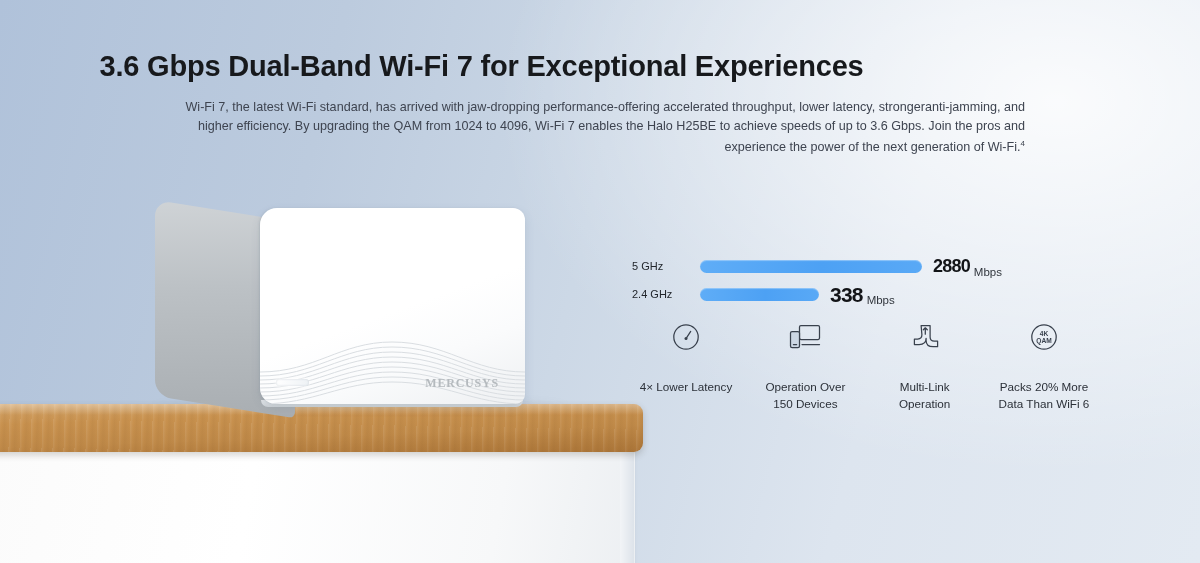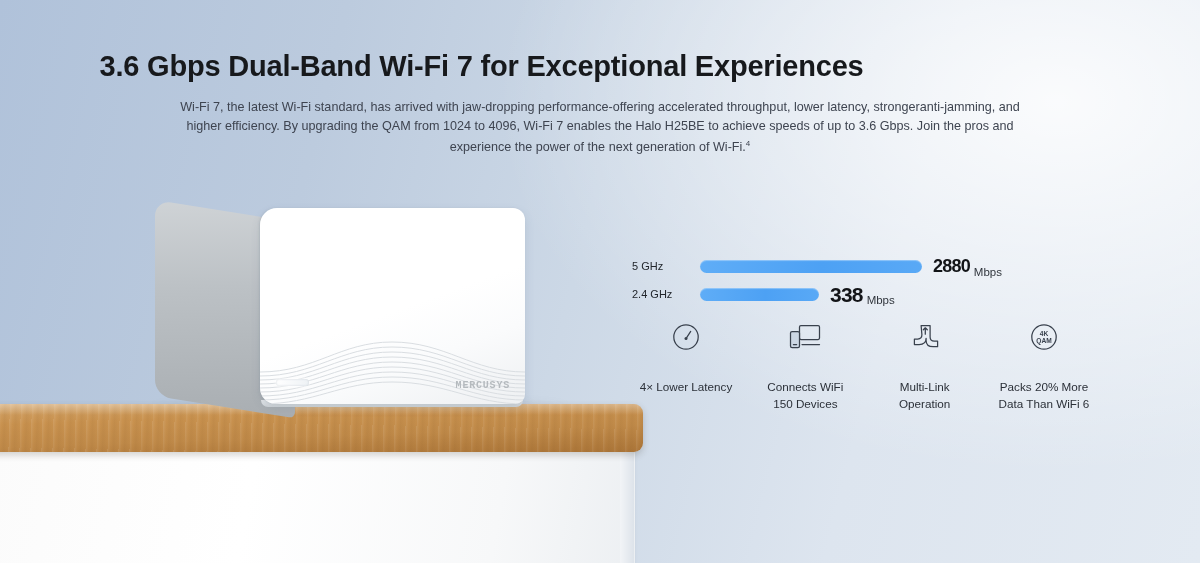--- a/index.html
+++ b/index.html
@@ -80,43 +80,43 @@
     overflow:hidden;
   }
   .router-waves { position:absolute; left:0; bottom:0; width:100%; height:72px; }
   .router-led {
     position:absolute; left:16px; bottom:18px;
     width:33px; height:7px; border-radius:4px;
     background:linear-gradient(90deg,#ffffff,#eef2f5);
     box-shadow:0 0 4px rgba(255,255,255,0.9), inset 0 0 2px rgba(170,180,190,0.5);
   }
   .router-brand {
-    position:absolute; right:15px; bottom:13px;
-    font-size:10px; font-weight:bold; letter-spacing:0.8px;
+    position:absolute; right:26px; bottom:13px;
+    font-size:12px; font-weight:bold; letter-spacing:0.8px;
     color:#b5babe;
-    font-family:Liberation Mono, monospace;
+    font-family:Liberation Serif, serif;
   }
   .router-base {
     position:absolute; left:106px; top:204px;
     width:262px; height:7px; border-radius:0 0 9px 9px;
     background:linear-gradient(180deg,#e6e9ec,#cfd4d8);
   }
 
   
   .headline {
     position:absolute; left:0; top:50px; width:963px;
     text-align:center;
     font-size:29px; font-weight:bold;
     letter-spacing:-0.2px;
     color:#17191c;
   }
   .subcopy {
     position:absolute; left:175px; top:98px;
     width:850px;
-    text-align:center;
+    text-align:right;
     font-size:12.6px;
     line-height:18.5px;
     color:#3e4450;
   }
   .subcopy sup { font-size:8px; vertical-align:super; }
 
   
   .speeds { position:absolute; left:632px; top:252px; width:420px; }
   .speed-row { display:flex; align-items:center; height:28px; }
   .speed-label {
@@ -230,21 +230,21 @@
     <div class="feature">
       <div class="feature-icon">
         <svg width="34" height="28" viewBox="0 0 34 28" fill="none" stroke="#39414d" stroke-width="1.25">
           <rect x="11.5" y="2.5" width="20" height="14" rx="1.4"></rect>
           <line x1="14" y1="21.5" x2="31.5" y2="21.5" stroke-linecap="round"></line>
           <rect x="2.5" y="8.5" width="9" height="16" rx="1.6" fill="#ccd7e4"></rect>
           <line x1="5.4" y1="21.6" x2="8.6" y2="21.6" stroke-linecap="round"></line>
         </svg>
       </div>
       <div class="feature-label">
-        <span>Connects WiFi</span><br>
+        <span>Operation Over</span><br>
         <span>150 Devices</span>
       </div>
     </div>
 
     <div class="feature">
       <div class="feature-icon">
         <svg width="30" height="30" viewBox="0 0 30 30" fill="none" stroke="#39414d" stroke-width="1.25" stroke-linejoin="round">
           <path d="M10.5 3.5 h9 v11.5 q0 4.2 4.2 4.2 h3.3 v5.5 h-4.5 q-7 0-7-6.2 v-2.2
                    q0 6.2-7 6.2 H3.8 v-5.5 h3.3 q4.2 0 4.2-4.2 z" transform="translate(0.6,0)"></path>
           <path d="M15.3 12.2 V5.8 M15.3 5.8 l-2 2 M15.3 5.8 l2 2" stroke-linecap="round"></path>

